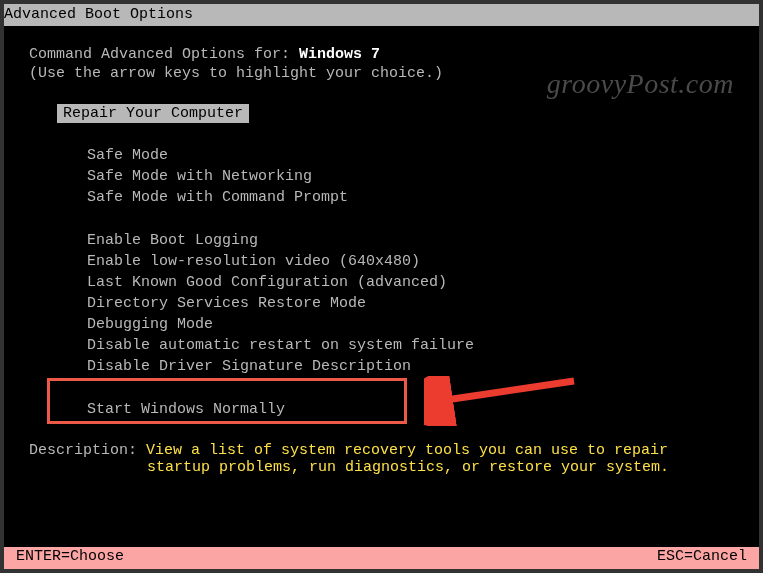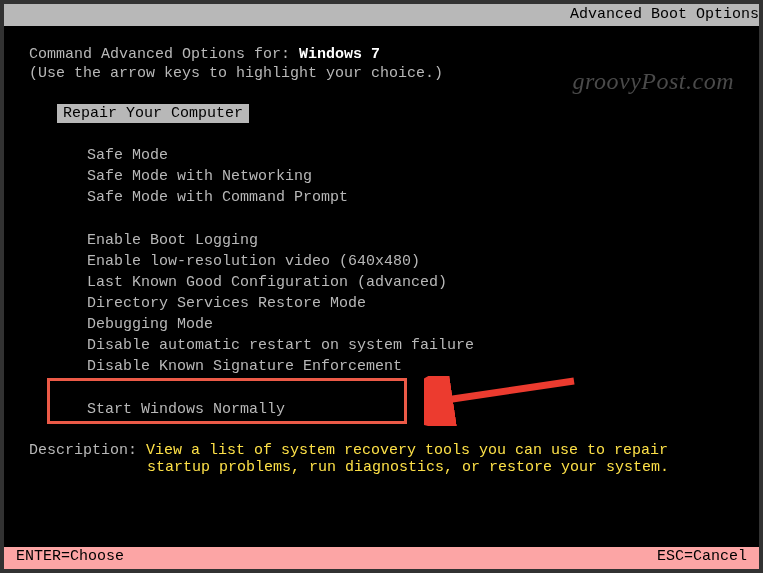--- a/index.html
+++ b/index.html
@@ -10,21 +10,21 @@
       font-family: 'Consolas', 'Courier New', monospace;
       font-size: 15px;
       color: #b8b8b8;
       overflow: hidden;
       position: relative;
       border: 4px solid #323232;
     }
     .title-bar {
       background: #b8b8b8;
       color: #000;
-      text-align: right;
+      text-align: left;
       padding: 2px 0;
       height: 22px;
       line-height: 18px;
     }
     .content {
       padding: 20px 0 0 25px;
     }
     .intro-line {
       margin-bottom: 2px;
     }
@@ -75,21 +75,21 @@
       line-height: 20px;
       padding: 0 12px;
       display: flex;
       justify-content: space-between;
     }
     .watermark {
       position: absolute;
       top: 64px;
       right: 25px;
       font-family: Georgia, serif;
-      font-size: 24px;
+      font-size: 28px;
       color: #4a4a4a;
       font-style: italic;
       letter-spacing: 0.5px;
     }
     .highlight-box {
       position: absolute;
       border: 3px solid #ec5a47;
       background: transparent;
       left: 43px;
       top: 374px;
@@ -127,21 +127,21 @@
     <span class="menu-item">Safe Mode with Command Prompt</span>
   </div>
 
   <div class="menu-group">
     <span class="menu-item">Enable Boot Logging</span>
     <span class="menu-item">Enable low-resolution video (640x480)</span>
     <span class="menu-item">Last Known Good Configuration (advanced)</span>
     <span class="menu-item">Directory Services Restore Mode</span>
     <span class="menu-item">Debugging Mode</span>
     <span class="menu-item">Disable automatic restart on system failure</span>
-    <span class="menu-item">Disable Known Signature Enforcement</span>
+    <span class="menu-item">Disable Driver Signature Description</span>
   </div>
 
   <div class="menu-group">
     <span class="menu-item">Start Windows Normally</span>
   </div>
 
   <div class="description-line">
     <span class="desc-label">Description: </span><span class="desc-text">View a list of system recovery tools you can use to repair</span>
     <div style="margin-left:118px;"><span class="desc-text">startup problems, run diagnostics, or restore your system.</span></div>
   </div>

